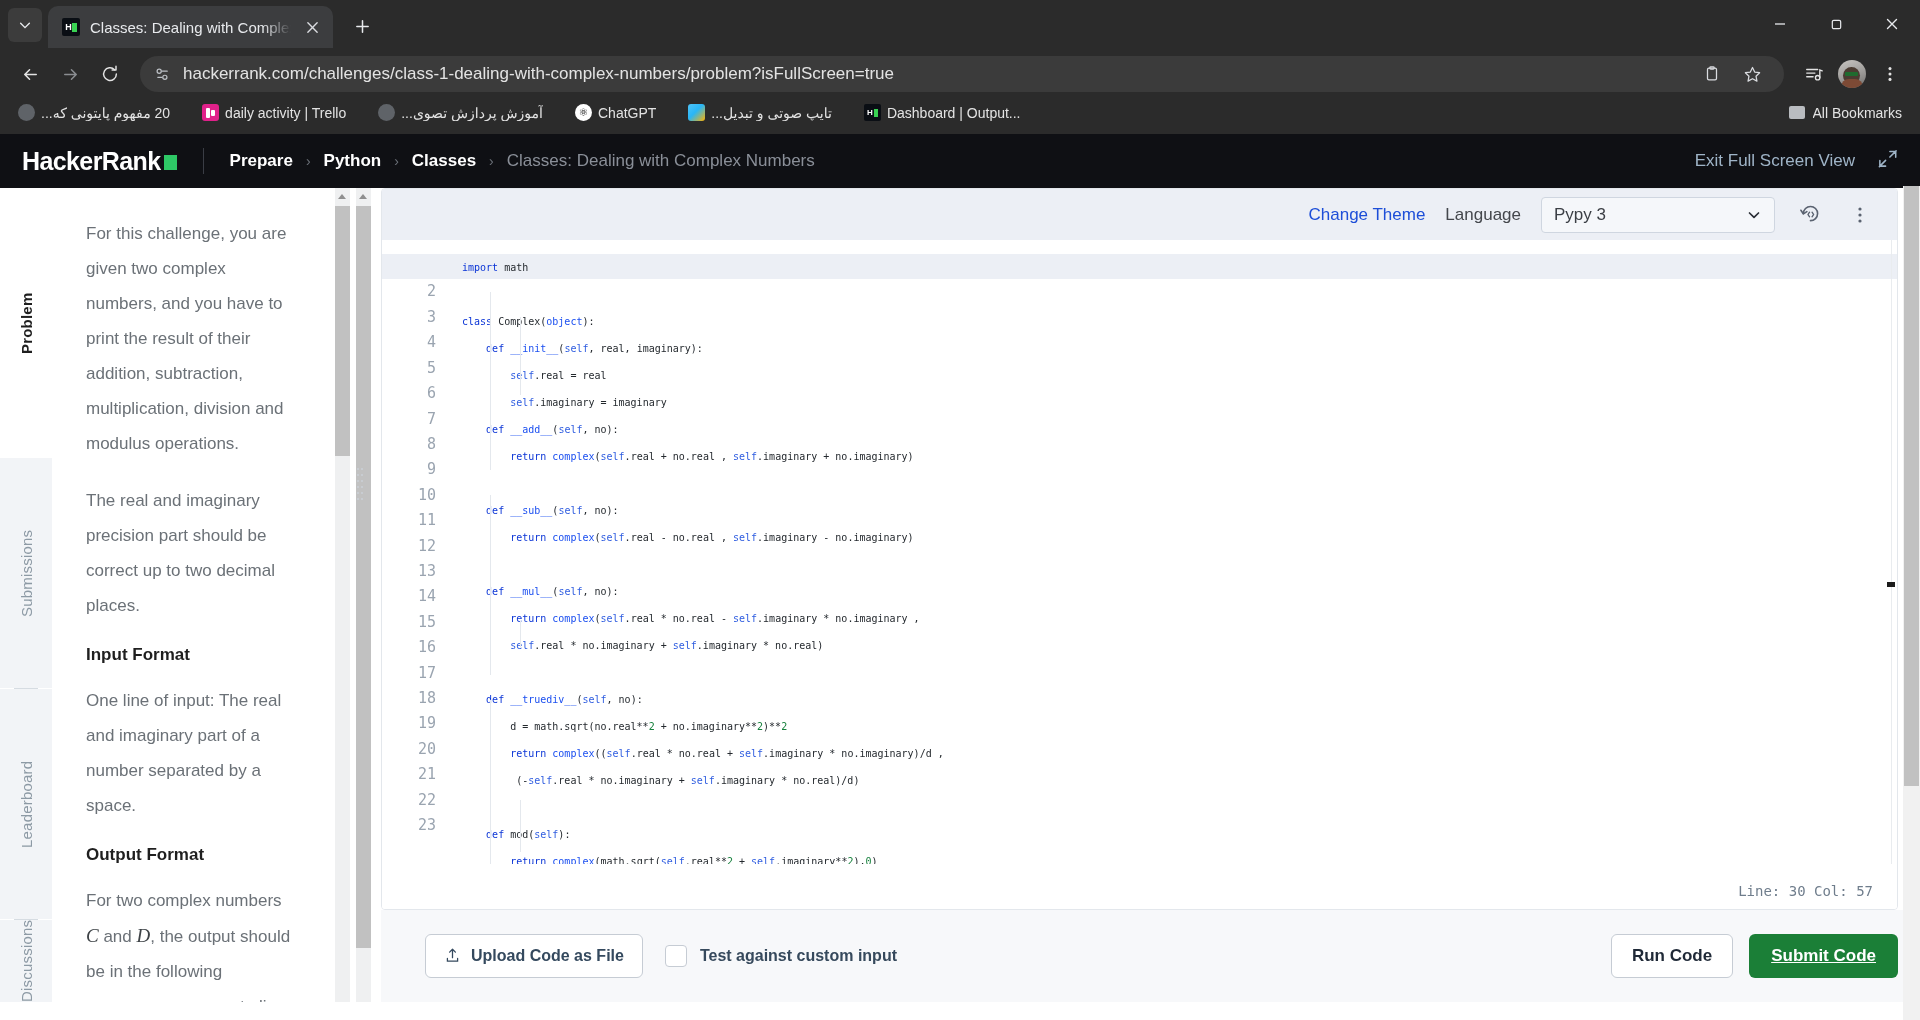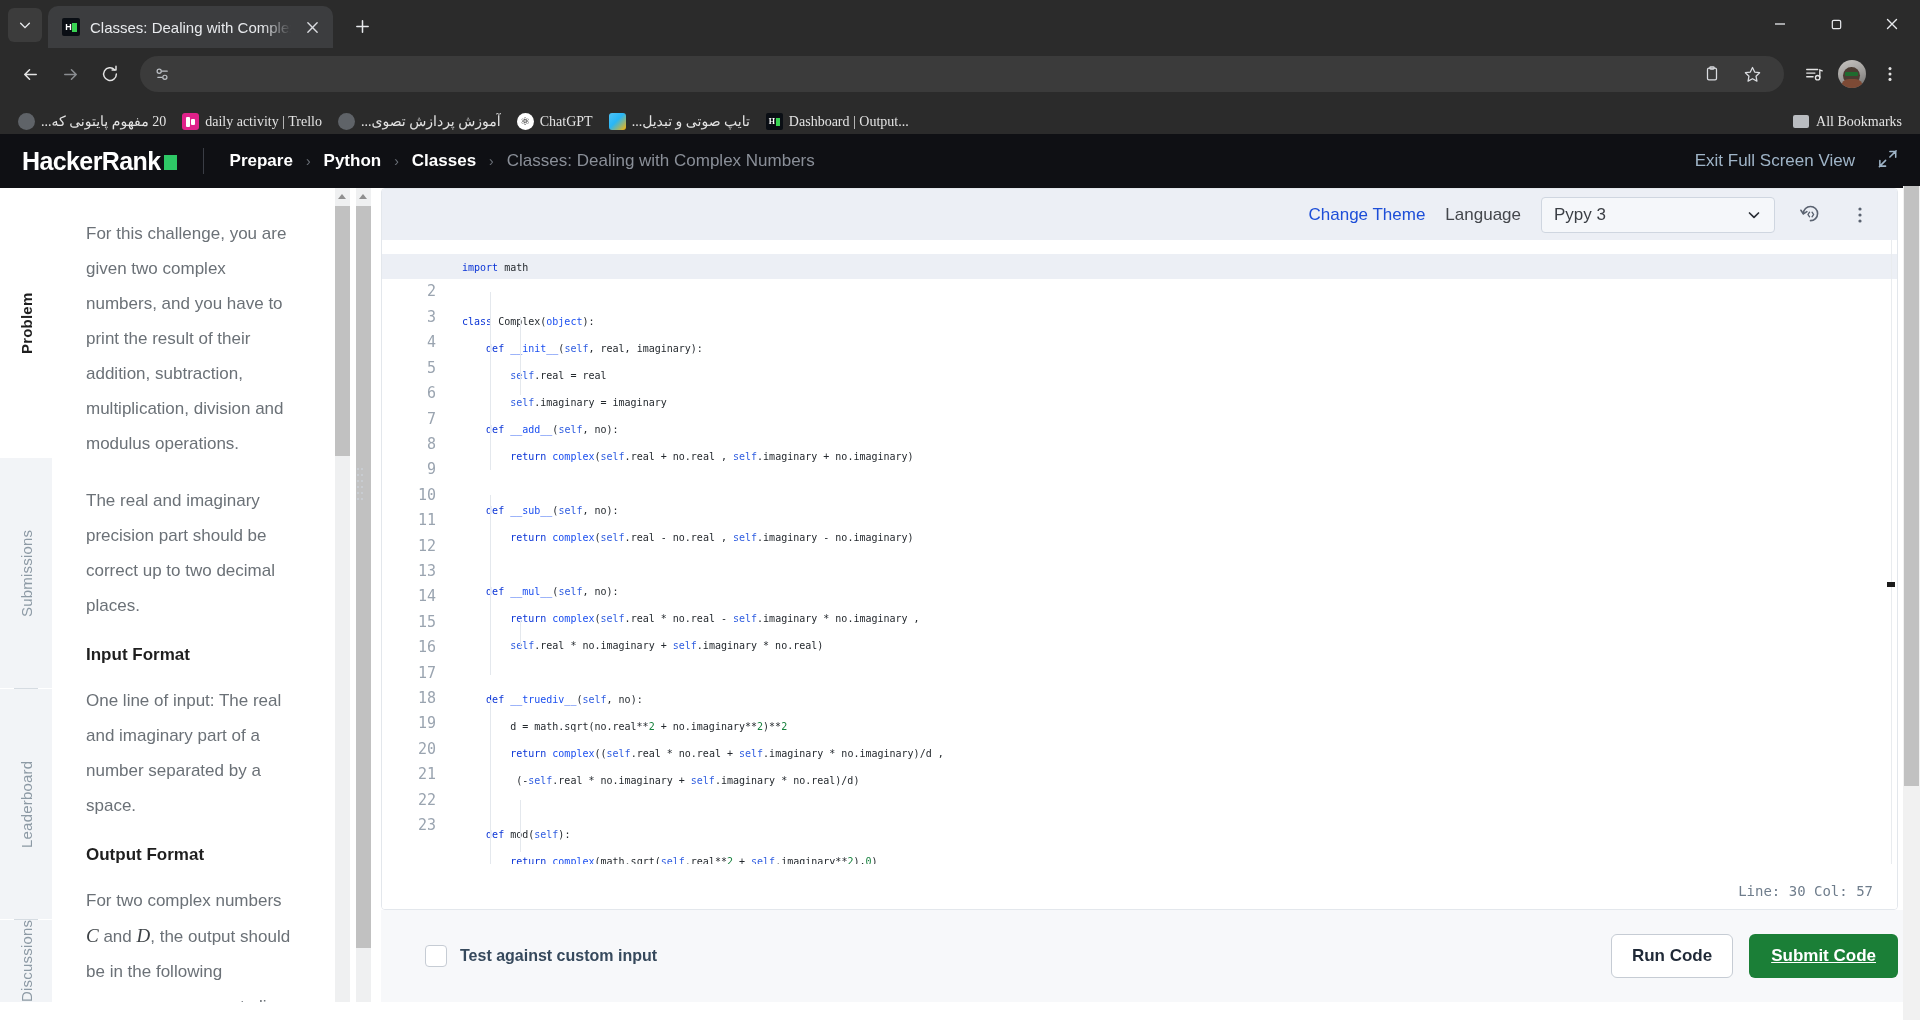--- a/index.html
+++ b/index.html
@@ -63,21 +63,21 @@
   .avatar {
     width: 28px; height: 28px; border-radius: 50%; overflow: hidden;
     background: linear-gradient(160deg,#c9c6c2 0%, #9c9a98 55%, #6f6d6b 100%);
     position: relative;
   }
   .avatar .head { position:absolute; width:17px; height:17px; border-radius:50%; background:#4b3b31; left:5px; top:7px;}
   .avatar .gl { position:absolute; width:13px; height:4px; background:#1f6b2e; left:7px; top:12px; border-radius:1px;}
   .avatar .bd { position:absolute; width:22px; height:9px; background:#7d4a35; left:3px; bottom:0; border-radius:8px 8px 0 0;}
 
   
-  .bookmarks { height: 34px; background:#2b2b2b; display:flex; align-items:flex-end; padding: 0 10px; gap: 0; font-family: Liberation Serif, serif; }
+  .bookmarks { height: 34px; background:#2b2b2b; display:flex; align-items:flex-start; padding: 0 10px; gap: 16px; }
   .bm { display:flex; align-items:center; gap:6px; padding: 4px 8px; border-radius: 6px; max-width: 230px;}
   .bm-label { color:#e3e3e3; font-size:14px; white-space:nowrap; overflow:hidden; text-overflow:ellipsis;}
   .bm-ic { width:17px; height:17px; flex:0 0 auto; display:flex; align-items:center; justify-content:center;}
   .bm-rtl { direction: rtl; }
   .allbm { margin-left:auto; display:flex; align-items:center; gap:7px; padding: 4px 8px; }
   .ic-chat { width:17px;height:17px;border-radius:50%;background:#5f6368;position:relative;}
   .ic-trello{width:17px;height:17px;border-radius:3px;background:#e0218a;position:relative;display:flex;gap:1.5px;align-items:center;justify-content:center;}
   .ic-trello i{display:block;width:4px;background:#fff;border-radius:1px;}
   .ic-gpt{width:17px;height:17px;border-radius:50%;background:#fff;color:#000;font-size:11px;display:flex;align-items:center;justify-content:center;}
   .ic-grad{width:17px;height:17px;border-radius:3px;background:linear-gradient(135deg,#4fc3f7 0%, #29b6f6 45%, #ffb300 100%);}
@@ -275,20 +275,21 @@
       </svg>
     </div>
 
     <div class="omnibox">
       <svg viewBox="0 0 18 18" width="17" height="17">
         <circle cx="5.5" cy="5.5" r="2.2" stroke="#bdc1c6" stroke-width="1.3" fill="none"></circle>
         <path d="M8.6 5.5 H14" stroke="#bdc1c6" stroke-width="1.3" stroke-linecap="round"></path>
         <circle cx="11.5" cy="12" r="2.2" stroke="#bdc1c6" stroke-width="1.3" fill="none"></circle>
         <path d="M8.4 12 H4" stroke="#bdc1c6" stroke-width="1.3" stroke-linecap="round"></path>
       </svg>
+      <span class="url">hackerrank.com/challenges/class-1-dealing-with-complex-numbers/problem?isFullScreen=true</span>
       <span class="omni-actions">
         <span class="tbicon">
           <svg viewBox="0 0 20 20" width="18" height="18">
             <rect x="5" y="3.5" width="10" height="13" rx="1.6" stroke="#dadce0" stroke-width="1.4" fill="none"></rect>
             <rect x="7.6" y="2" width="4.8" height="2.6" rx="1" stroke="#dadce0" stroke-width="1.3" fill="none"></rect>
           </svg>
         </span>
         <span class="tbicon">
           <svg viewBox="0 0 20 20" width="19" height="19">
             <path d="M10 2.6 L12.3 7.4 L17.5 8.1 L13.7 11.8 L14.7 17 L10 14.4 L5.3 17 L6.3 11.8 L2.5 8.1 L7.7 7.4 Z" stroke="#dadce0" stroke-width="1.3" fill="none" stroke-linejoin="round"></path>
@@ -533,20 +534,27 @@
         <div class="ed-vthumb" style="top:342px;"></div>
       </div>
 
       <div style="height:46px;background:#fff;position:relative;">
         <span class="linecol">Line: 30 Col: 57</span>
       </div>
     </div>
 
     <div class="bottom-bar">
       <div style="width:22px"></div>
+      <div class="btn-upload">
+        <svg viewBox="0 0 20 20" width="17" height="17">
+          <path d="M10 12.5 V3 M6.6 6 L10 2.6 L13.4 6" stroke="#34495e" stroke-width="1.5" fill="none" stroke-linecap="round" stroke-linejoin="round"></path>
+          <path d="M4 13.5 V16.6 H16 V13.5" stroke="#34495e" stroke-width="1.5" fill="none" stroke-linecap="round"></path>
+        </svg>
+        <span>Upload Code as File</span>
+      </div>
       <div class="chk-wrap">
         <span class="chk"></span>
         <span>Test against custom input</span>
       </div>
       <div class="bb-right">
         <div class="btn-run">Run Code</div>
         <div class="btn-submit">Submit Code</div>
       </div>
     </div>
   </div>

